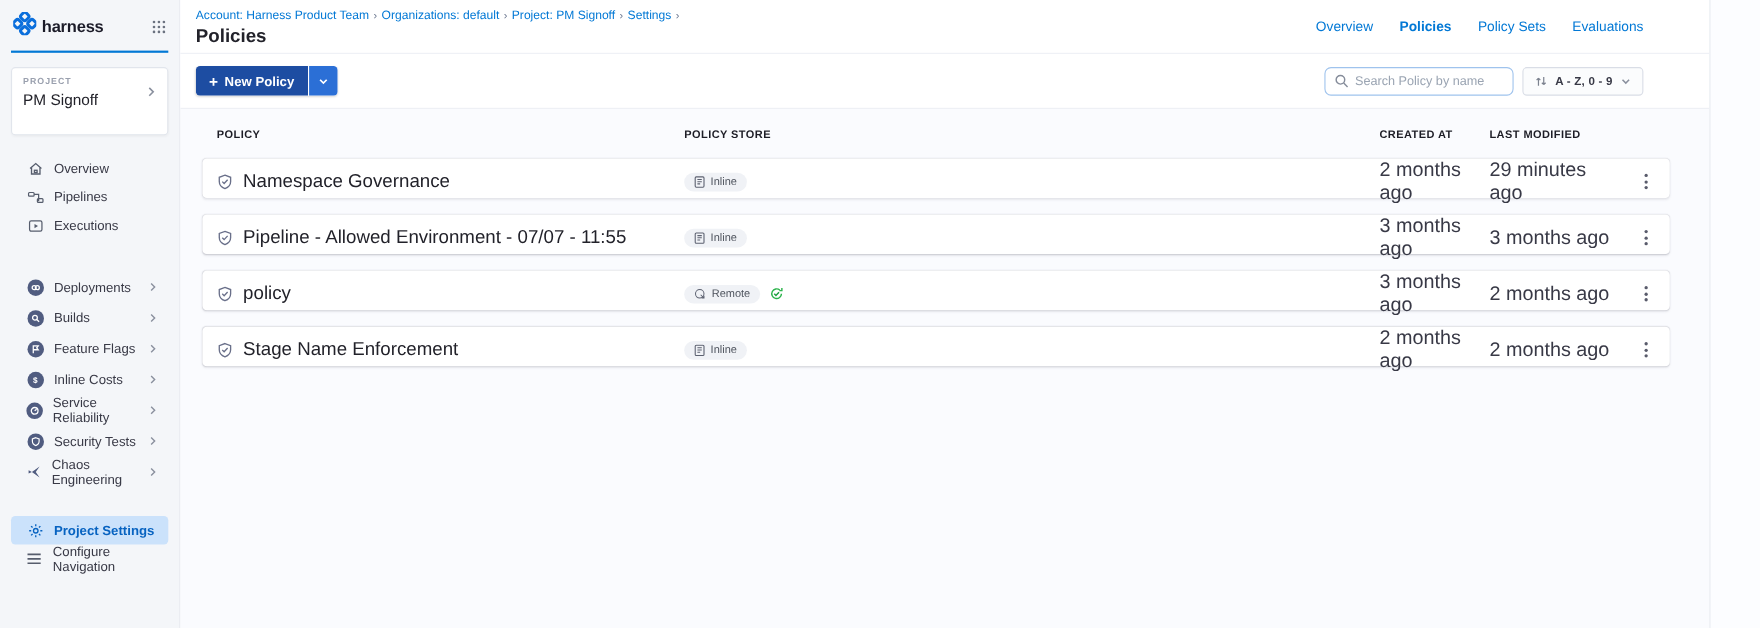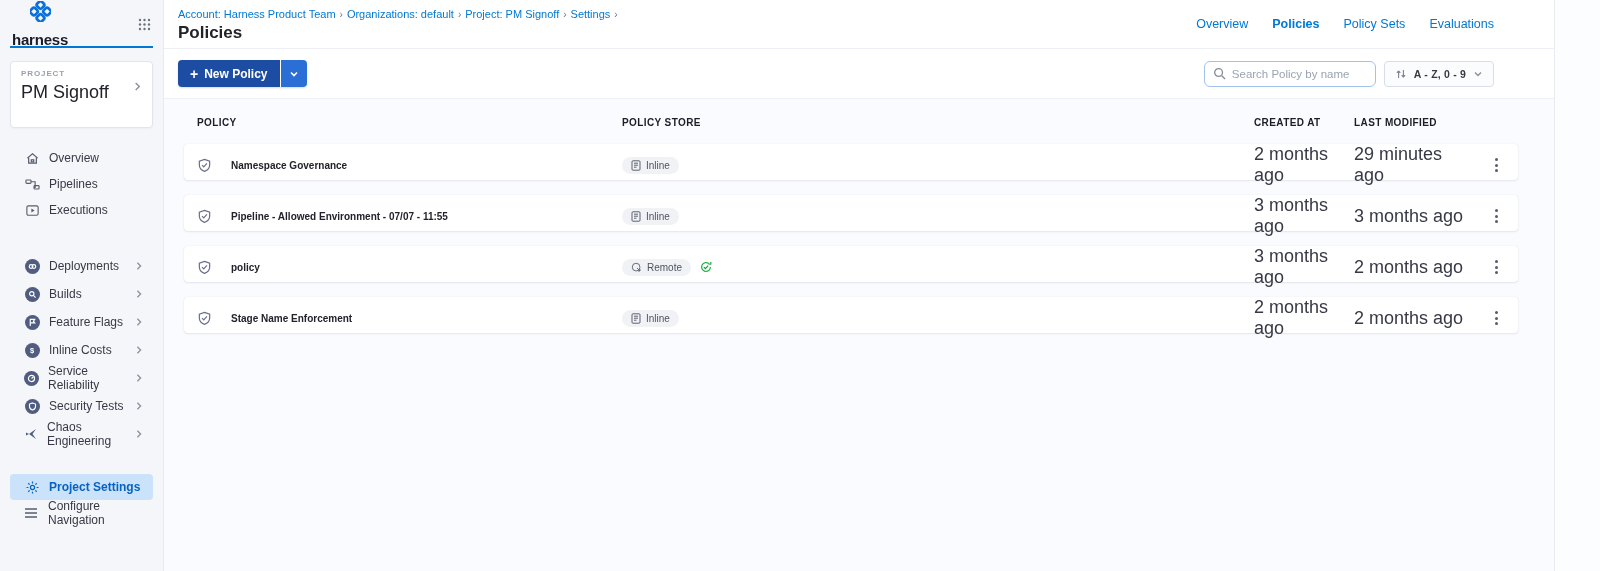--- a/index.html
+++ b/index.html
@@ -3,27 +3,27 @@
 <meta charset="utf-8">
 <style>
   * { margin:0; padding:0; box-sizing:border-box; }
   html,body { width:1600px; height:571px; font-family:"Liberation Sans", sans-serif; background:#fff; overflow:hidden; }
   .app { display:flex; width:1600px; height:571px; }
 
   
   .sidebar { width:164px; background:#f4f6f9; border-right:1px solid #e7eaf0; display:flex; flex-direction:column; flex-shrink:0; }
   .sidebar-header { height:48px; display:flex; align-items:center; justify-content:space-between; padding:0 12px; position:relative; }
   .sidebar-header::after { content:""; position:absolute; left:10px; right:10px; bottom:0; height:2px; background:#0278d5; }
-  .logo { display:flex; align-items:center; gap:5px;flex-direction:column; }
+  .logo { display:flex; align-items:center; gap:5px; }
   .logo-word { font-size:15px; font-weight:700; color:#1b1b28; letter-spacing:-0.2px; }
   .waffle { cursor:pointer; display:flex; }
 
   .project-card { margin:13px 10px 0; background:#fff; border:1px solid #e1e5ec; border-radius:4px; padding:7px 10px 24px; display:flex; justify-content:space-between; align-items:center; box-shadow:0 1px 2px rgba(40,41,61,0.04); cursor:pointer; }
   .project-label { font-size:8px; font-weight:700; letter-spacing:0.9px; color:#9aa0ae; }
-  .project-name { font-size:18px; color:#22222a; margin-top:4px; }
+  .project-name { font-size:14px; color:#22222a; margin-top:4px; }
 
   .nav { margin-top:17px; }
   .nav-item { height:26px; margin:0 10px; padding-left:14px; border-radius:4px; display:flex; align-items:center; gap:9px; font-size:12px; font-weight:500; color:#383946; cursor:pointer; }
   .nav-item .ico { width:16px; display:flex; justify-content:center; align-items:center; }
   .nav-item .chev { margin-left:auto; padding-right:10px; color:#8a909e; display:flex; }
   .module-group { margin-top:29px; }
   .module-group .nav-item { height:28px; }
   .bottom-group { margin-top:26px; }
   .nav-item.active { background:#cbe2fb; color:#0763c1; font-weight:600; }
   .circle-ico { width:15px; height:15px; border-radius:50%; background:#505c80; display:flex; align-items:center; justify-content:center; color:#fff; font-size:7.5px; font-weight:700; }
@@ -56,21 +56,21 @@
   .sort-box { height:26px; background:#fbfcfd; border:1px solid #d9dde6; border-radius:4px; display:flex; align-items:center; gap:7px; padding:0 10px; cursor:pointer; }
   .sort-label { font-size:10.5px; font-weight:700; color:#383946; letter-spacing:0.2px; }
   .sort-box .chev { color:#8a909e; display:flex; }
 
   
   .content { padding:18px 36px 0 20px; }
   .grid-cols { display:grid; grid-template-columns:438px 632px 100px 1fr 44px; align-items:center; }
   .thead { font-size:10px; font-weight:700; color:#1d1d26; letter-spacing:0.4px; margin-bottom:16px; }
   .thead .c1 { padding-left:13px; }
   .prow { background:#fff; height:36px; border-radius:4px; margin-bottom:15px; box-shadow:0 0 1px rgba(40,41,61,0.14), 0 1px 2px rgba(96,97,112,0.12); cursor:pointer; }
-  .cell-name { display:flex; align-items:center; gap:19px; padding-left:13px; font-size:10px; font-weight:700; color:#22222a; }
+  .cell-name { display:flex; align-items:center; gap:9px; padding-left:13px; font-size:17px; font-weight:400; color:#22222a; }
   .cell-store { display:flex; align-items:center; gap:8px; }
   .badge { display:inline-flex; align-items:center; gap:5px; background:#f0f2f6; border-radius:9px; padding:3px 9px; font-size:10px; font-weight:500; color:#4f545e; }
   .cell-date { font-size:18px; color:#383946; }
   .kebab { display:flex; flex-direction:column; gap:2.5px; align-items:center; justify-self:center; cursor:pointer; padding:4px; }
   .kebab i { width:3px; height:3px; border-radius:50%; background:#595b6b; }
 </style>
 </head>
 <body>
 
 <div class="app">

